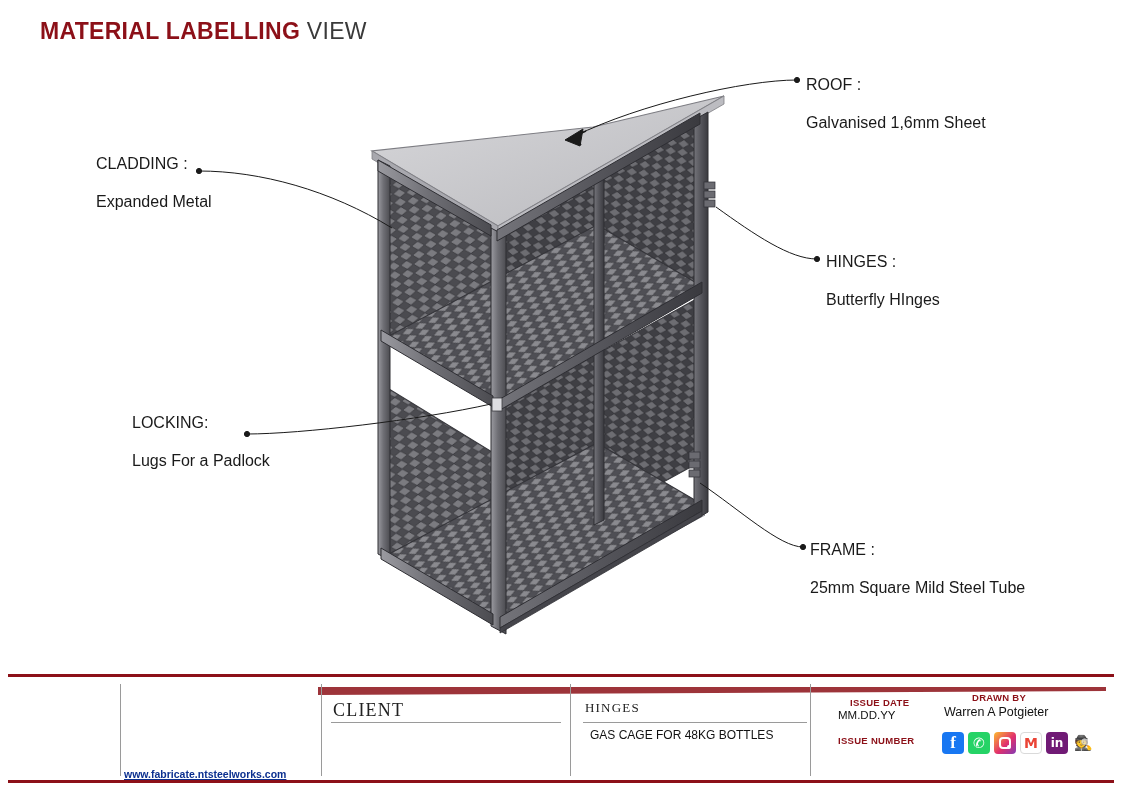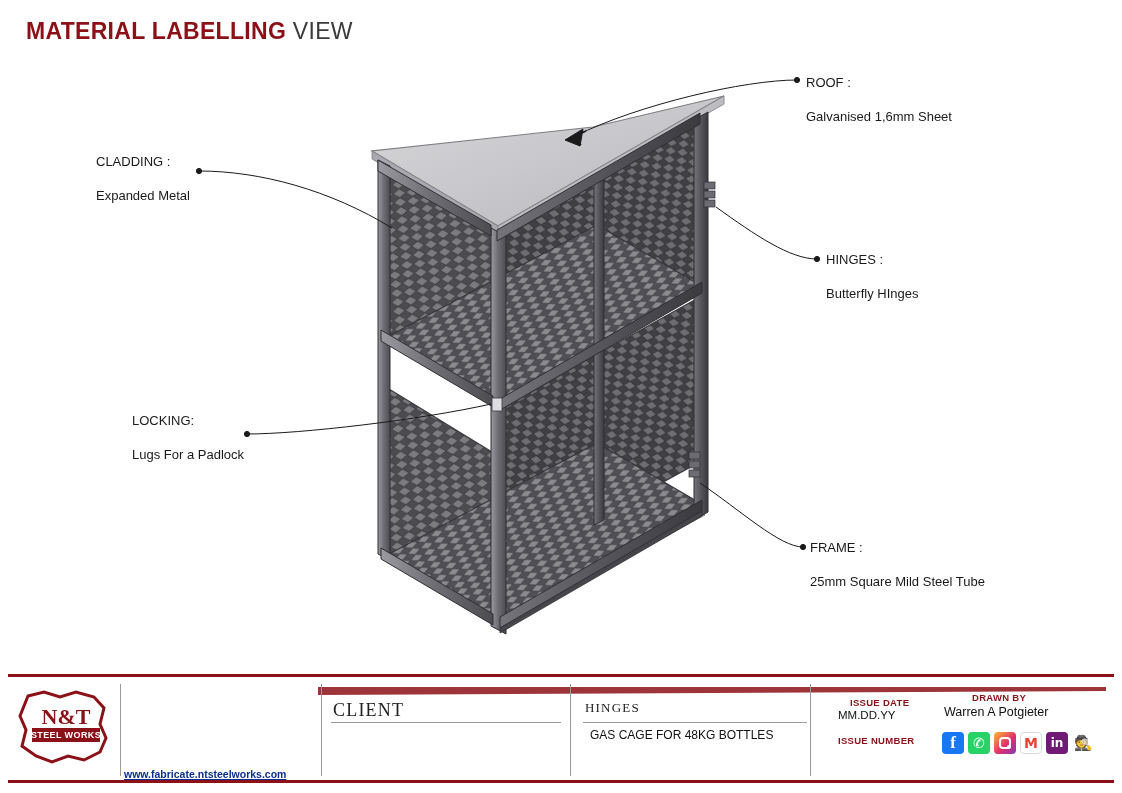--- a/index.html
+++ b/index.html
@@ -16,37 +16,38 @@
   #title-block {
     position: absolute;
     left: 26px; top: 18px;
     font-size: 23px;
     letter-spacing: 0.3px;
     white-space: nowrap;
   }
   #title-block .t-strong {
     font-weight: bold;
     color: #8c1018;
+    margin-left: 14px;
   }
   #title-block .t-plain {
     font-weight: normal;
     color: #3a3a3a;
   }
 
   
   #drawing {
     position: absolute;
     left: 0; top: 0;
     width: 1122px; height: 672px;
   }
 
   
   .callout {
     position: absolute;
-    font-size: 13px;
+    font-size: 16px;
     color: #1a1a1a;
     line-height: 1.35;
     white-space: nowrap;
   }
   .callout .c-head { display: block; }
   .callout .c-sub { display: block; margin-top: 16px; }
 
   #callout-roof   { left: 806px; top: 74px; }
   #callout-clad   { left: 96px;  top: 153px; }
   #callout-hinges { left: 826px; top: 251px; }
@@ -393,28 +394,20 @@
 
   <div id="footer-rule-top"></div>
   <div id="footer-rule-bottom"></div>
 
   <svg id="footer-wedge" viewBox="0 0 1106 103" xmlns="http://www.w3.org/2000/svg">
     <polygon points="0,0 1106,0 1106,103 0,103" fill="#ffffff"></polygon>
     <polygon points="310,10 1098,10 1098,14 310,18" fill="#8c1018" opacity="0.85"></polygon>
     <polygon points="0,96 1098,96 1098,100 0,100" fill="#ffffff"></polygon>
   </svg>
 
-  <div id="logo-wrap">
-    <svg viewBox="0 0 104 76" width="104" height="76">
-      <polygon fill="none" stroke="#8c1018" stroke-width="3" points="14,6 30,2 46,7 62,2 80,7 90,18 86,34 92,48 86,62 70,70 54,66 38,72 22,66 8,56 12,40 6,26"></polygon>
-    </svg>
-    <div id="logo-bar"></div>
-    <div id="logo-text-main">N&amp;T</div>
-    <div id="logo-text-sub">STEEL WORKS</div>
-  </div>
 
   <a id="website" href="#">www.fabricate.ntsteelworks.com</a>
 
   <div id="footer-tab-a"></div>
   <div id="client-box"></div>
   <div id="client-label">CLIENT</div>
   <div id="client-underline"></div>
   <div id="client-value"></div>
 
   <div id="project-box"></div>

